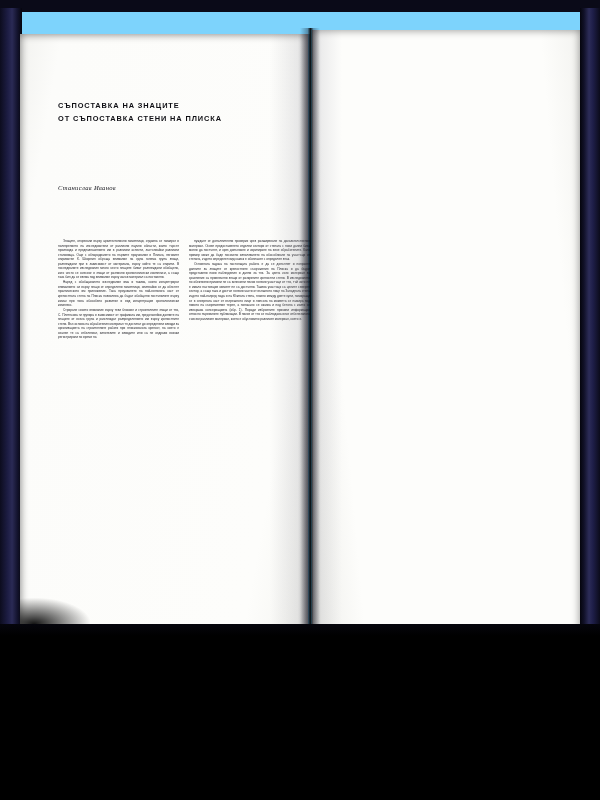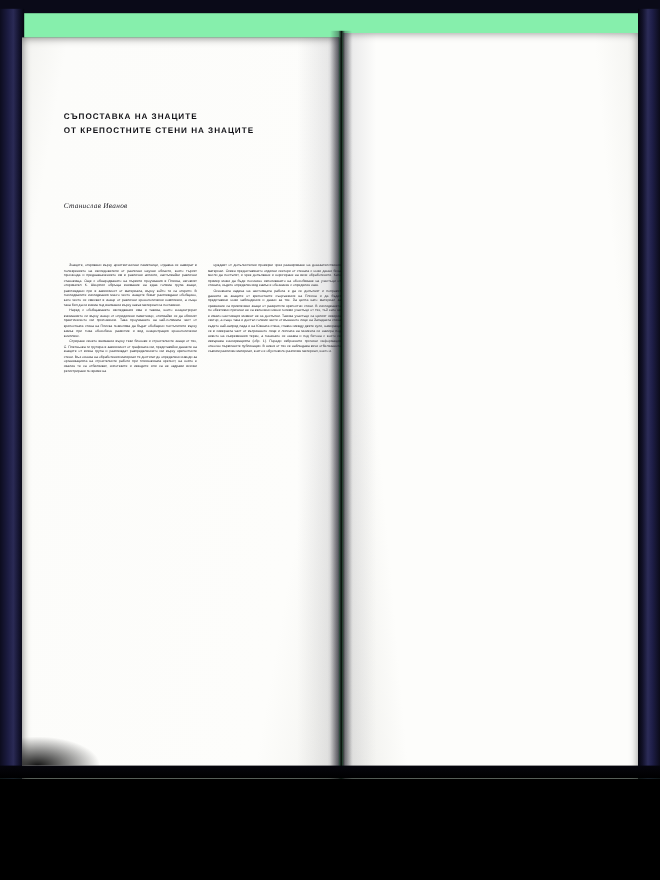--- a/index.html
+++ b/index.html
@@ -1,18 +1,18 @@
 <!DOCTYPE html>
 <html><head>
 <meta charset="utf-8">
 <style>
   html,body{margin:0;padding:0;background:#000;}
   body{width:600px;height:800px;overflow:hidden;font-family:"Liberation Sans",sans-serif;}
 
-  #scene{position:relative;width:600px;height:708px;background:#86efac;overflow:hidden;}
+  #scene{position:relative;width:600px;height:636px;background:#7dd3fc;overflow:hidden;}
 
   
   .frame-top{position:absolute;left:0;top:0;width:600px;height:12px;background:#0a0a18;}
   .frame-bottom{position:absolute;left:0;bottom:0;width:600px;height:12px;
      background:linear-gradient(180deg,#05050c 0%,#000 100%);}
   .edge-left{position:absolute;left:0;top:8px;width:22px;height:786px;
      background:linear-gradient(90deg,#0c0c1e 0%,#1d1d44 35%,#2a2a55 55%,#12122c 80%,#05050d 100%);}
   .edge-right{position:absolute;right:0;top:8px;width:20px;height:786px;
      background:linear-gradient(270deg,#0b0b1a 0%,#1e1e48 35%,#2c2c58 55%,#111128 80%,#05050d 100%);}
 
@@ -66,21 +66,21 @@
 <div id="scene">
 
   <div class="frame-top"></div>
   <div class="edge-left"></div>
   <div class="edge-right"></div>
 
   <div class="page" id="page-left">
 
     <div class="title scanned">
       <div>СЪПОСТАВКА НА ЗНАЦИТЕ</div>
-      <div>ОТ КРЕПОСТНИТЕ СТЕНИ НА ЗНАЦИТЕ</div>
+      <div>ОТ СЪПОСТАВКА СТЕНИ НА ПЛИСКА</div>
     </div>
 
     <div class="author scanned">Станислав Иванов</div>
 
     <div class="cols scanned" id="left-cols">
       <div class="col">
         <p class="para">Знаците, открявани върху архитектонични паметници, отдавна се намират в полезрението на изследователи от различни научни области, които търсят произхода и предназначението им в различни аспекти, застъпвайки различни становища. Още с обнародването на първите проучвания в Плиска, неговият откривател К. Шкорпил обръща внимание на една голяма група знаци, разглеждани при в зависимост от материала, върху който те са открити. В последвалите изследвания много често знаците биват разглеждани обобщено, като често се смесват в знаци от различни хронологически комплекси, а също така бил да се взема под внимание върху какъв материал са поставени.</p>
         <p class="para">Наред с обобщаването изследвания има и такива, които концентрират вниманието си върху знаци от определени паметници, опитвайки се да обяснят практическото им приложение. Така проучването на най-голямата част от крепостната стена на Плиска позволява да бъдат обобщени постъпилите върху камък при това обособено развитие и вид концентрация хронологически комплекс.</p>
         <p class="para">Стриране своето внимание върху тези блокове и строителните знаци от тях, С. Плетньова ги групира в зависимост от графиката им, представяйки данните на знаците от всяка група и разглеждат разпределението им върху крепостните стени. Въз основа на обработения материал тя достигат до определени изводи за организацията на строителните работи при плисковската крепост, на която е свален те са отбелязват, хипотезите и изводите или са не оздрави всички регистрирани по време на</p>
       </div>

